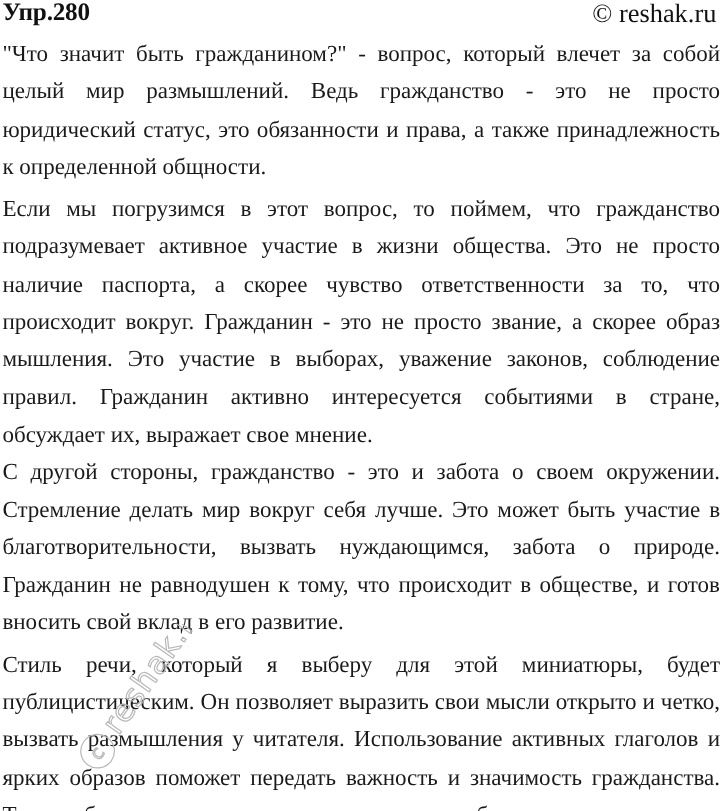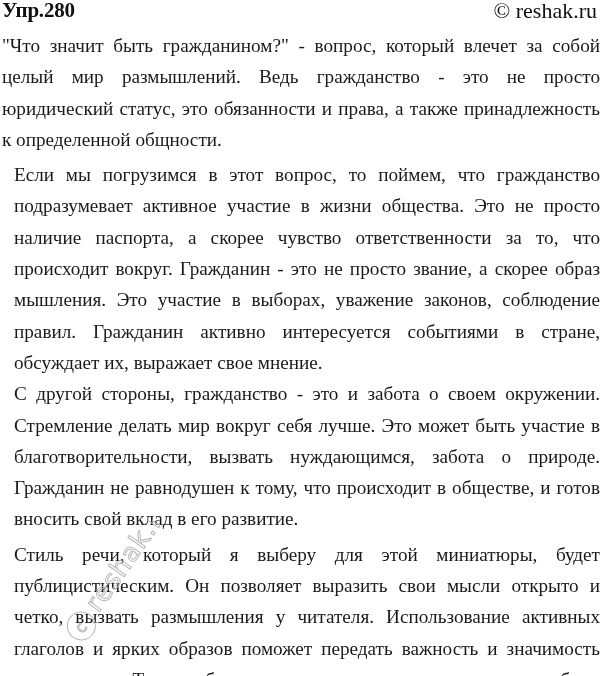--- a/index.html
+++ b/index.html
@@ -19,21 +19,21 @@
     position: absolute; right: 6px; top: -2px;
     font-size: 22px; color: #111;
   }
   .content {
     position: absolute; left: 2px; top: 14px; width: 598px;
     font-size: 19.2px; line-height: 31.3px;
   }
   .para {
     margin: 0; text-align: justify; text-align-last: left;
   }
-  .para + .para { margin-top: 0; margin-left: 12px; }
+  .para + .para { margin-top: 0; }
   .watermark {
     position: absolute; left: 30px; top: 520px; width: 160px; height: 130px;
     pointer-events: none;
   }
 </style>
 </head>
 <body>
 
 <div class="header">
   <div class="title">Упр.280</div>

